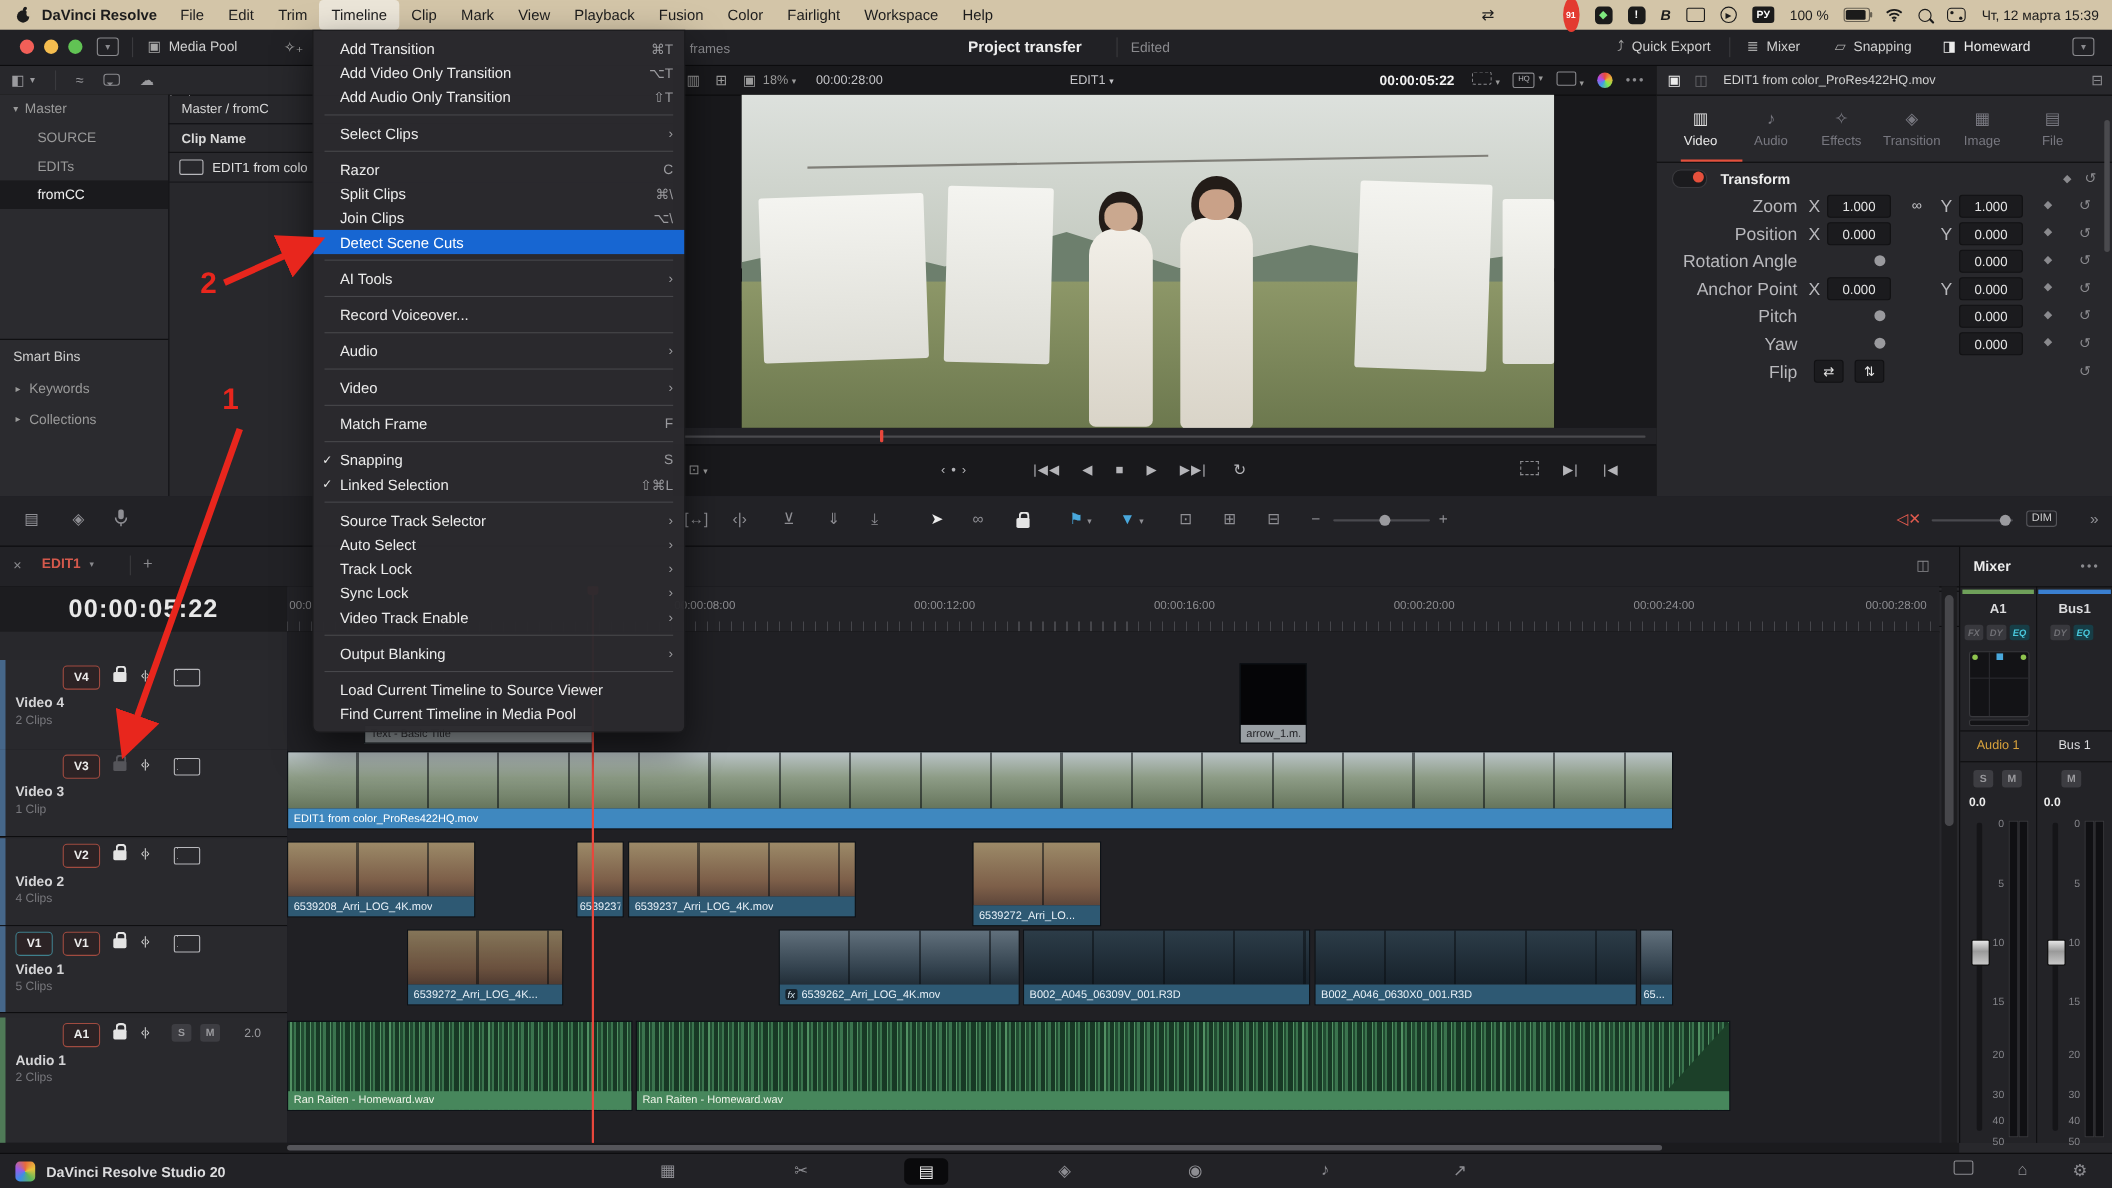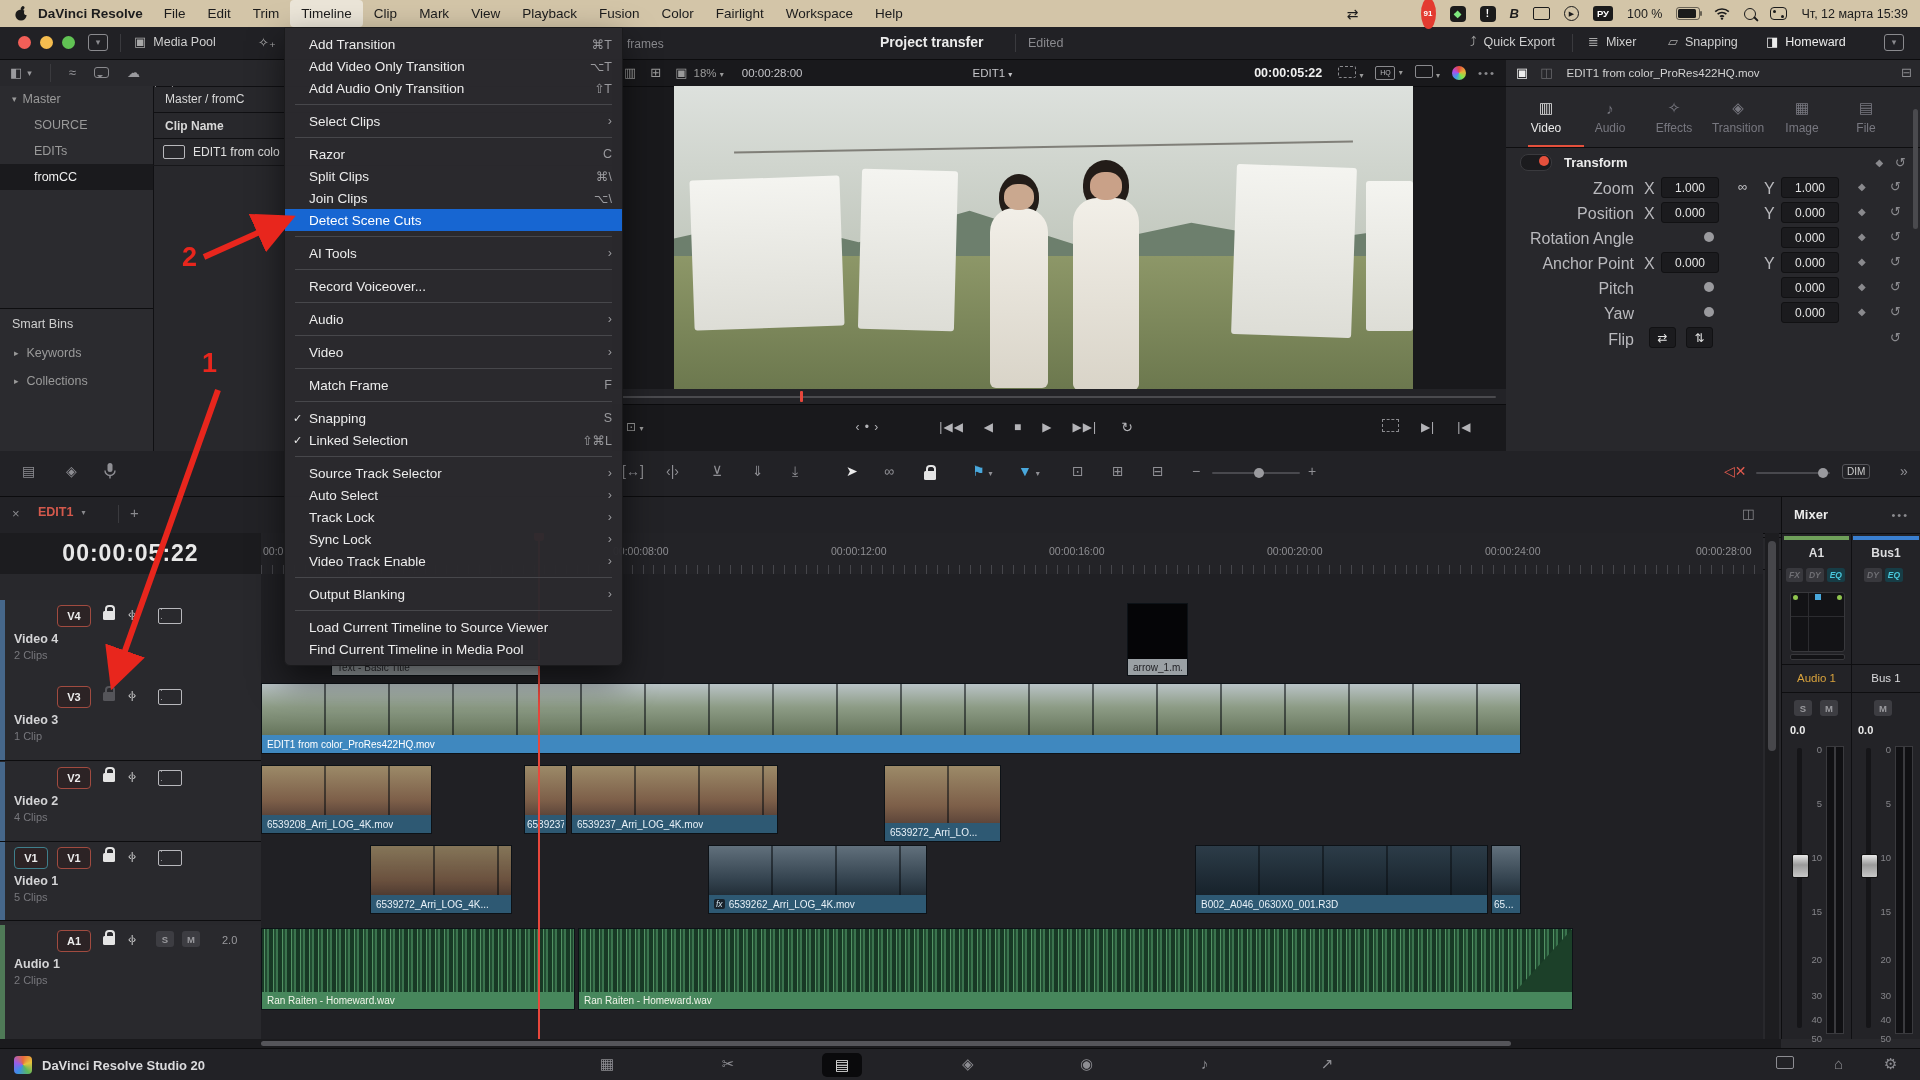--- a/index.html
+++ b/index.html
@@ -668,20 +668,28 @@
   </div>
   <div class="clip" style="left:708px;top:845px;width:219px;height:69px">
     <div class="th-sea" style="position:absolute;inset:0 0 18px 0">
         <div class="frames"></div>
       </div>
     <span class="lbl" style="background:#2e5973">
         <span class="fx-badge">fx</span>
         <span class="nowrap">6539262_Arri_LOG_4K.mov</span>
       </span>
   </div>
+  <div class="clip" style="left:930px;top:845px;width:261px;height:69px">
+    <div class="th-dark" style="position:absolute;inset:0 0 18px 0">
+        <div class="frames"></div>
+      </div>
+    <span class="lbl" style="background:#2e5973">
+        <span class="nowrap">B002_A045_06309V_001.R3D</span>
+      </span>
+  </div>
   <div class="clip" style="left:1195px;top:845px;width:293px;height:69px">
     <div class="th-dark" style="position:absolute;inset:0 0 18px 0">
         <div class="frames"></div>
       </div>
     <span class="lbl" style="background:#2e5973">
         <span class="nowrap">B002_A046_0630X0_001.R3D</span>
       </span>
   </div>
   <div class="clip" style="left:1491px;top:845px;width:30px;height:69px">
     <div class="th-sea" style="position:absolute;inset:0 0 18px 0"></div>

